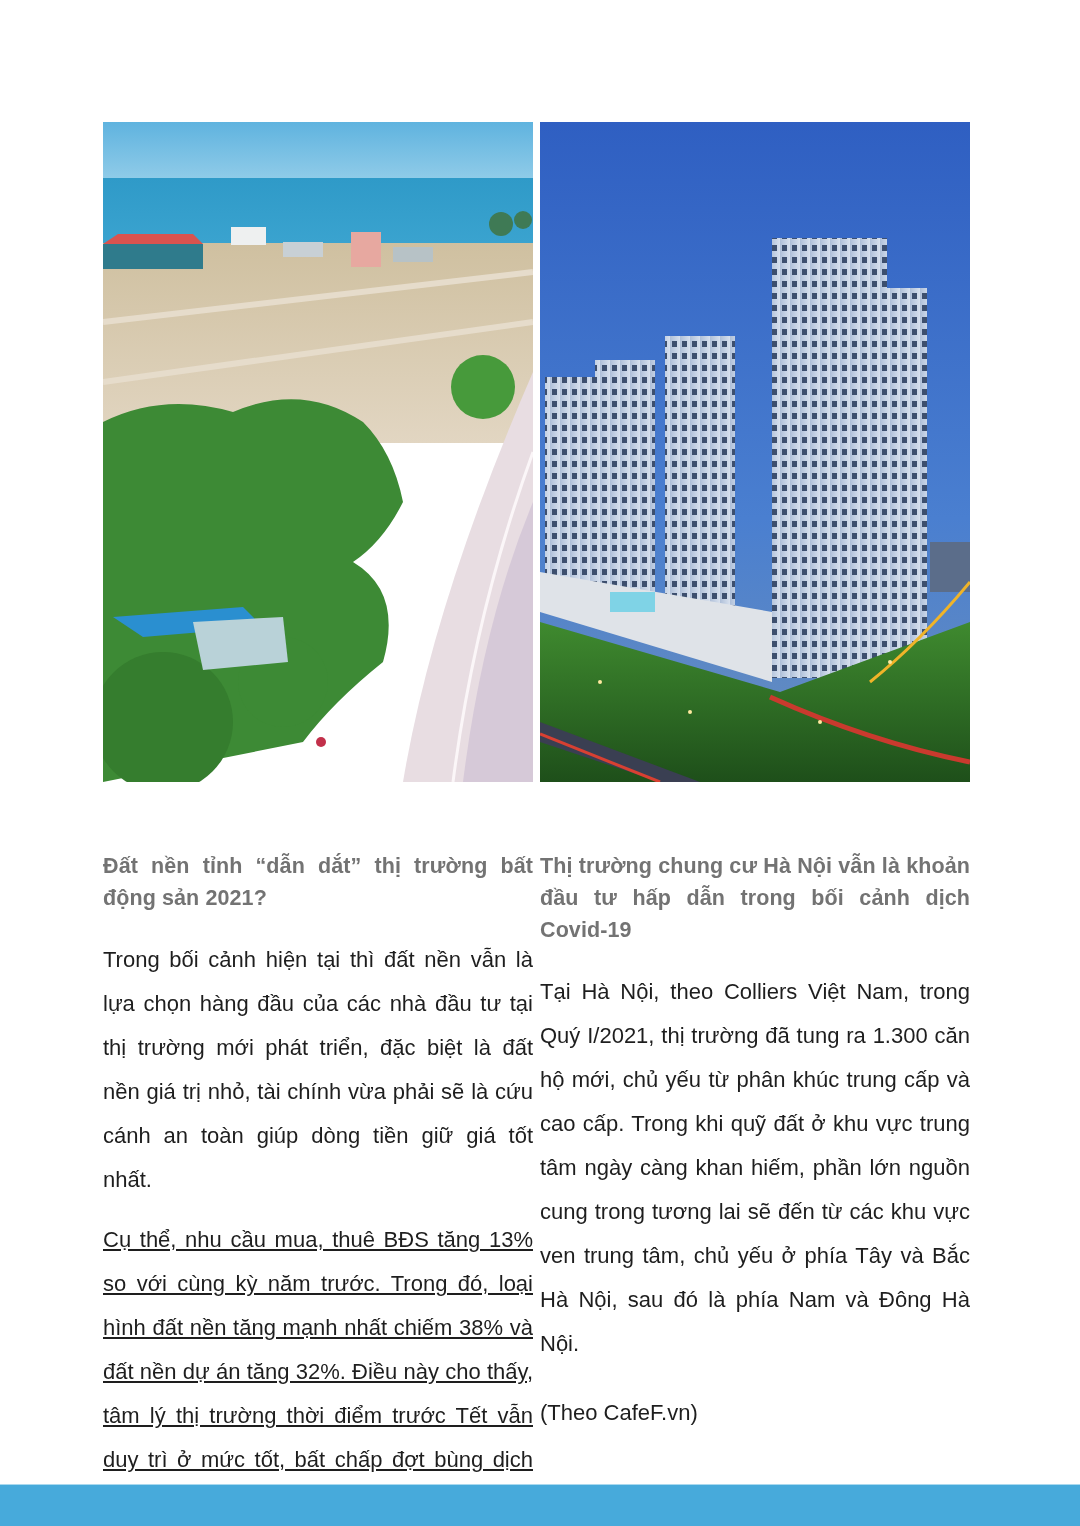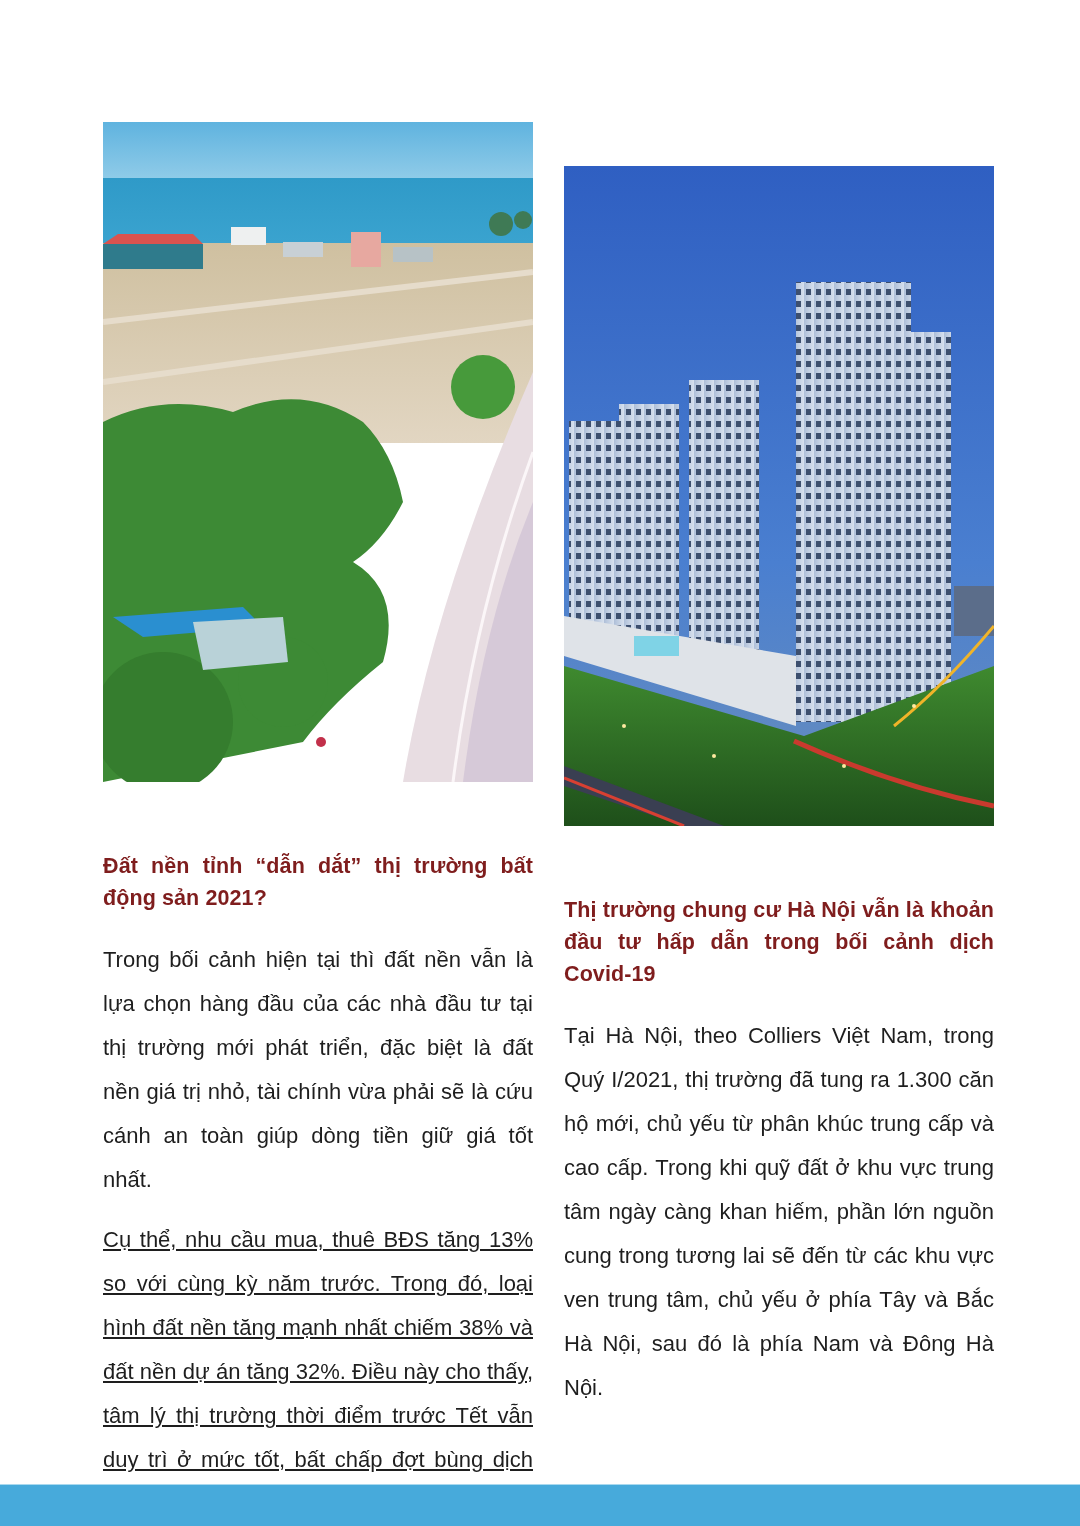--- a/index.html
+++ b/index.html
@@ -4,28 +4,28 @@
 <style>
   html, body { margin: 0; padding: 0; }
   body {
     width: 1080px; height: 1526px; position: relative; overflow: hidden;
     background: #ffffff;
     font-family: "Liberation Sans", "DejaVu Sans", sans-serif;
     color: #1a1a1a;
   }
   .col { position: absolute; top: 122px; width: 430px; }
   .col.left { left: 103px; }
-  .col.right { left: 564px; margin-top: 44px; }
+  .col.right { left: 540px; }
   .photo { width: 430px; height: 660px; position: relative; overflow: hidden; }
   .photo svg { display: block; width: 430px; height: 660px; }
   .heading {
     margin: 68px 0 0 0;
     font-weight: bold; font-size: 21.5px; line-height: 32px;
     text-align: justify; letter-spacing: 0.1px;
-    color: #7f1d1d;
+    color: #737373;
   }
   .para {
     margin: 24px 0 0 0;
     font-size: 22px; line-height: 44px;
     text-align: justify; color: #1e1e1e;
   }
   .para + .para { margin-top: 16px; text-decoration: underline; }
   .source { margin-top: 31px; font-size: 22px; line-height: 32.4px; color: #1e1e1e; }
   .footer-bar {
     position: absolute; left: 0; top: 1484px; width: 1080px; height: 42px;
@@ -128,15 +128,16 @@
       <path d="M230 575 Q330 620 430 640" stroke="#c93a2e" stroke-width="5" fill="none"></path>
       <path d="M330 560 Q380 520 430 460" stroke="#f0b429" stroke-width="3" fill="none"></path>
       <circle cx="60" cy="560" r="2" fill="#ffe9a0"></circle>
       <circle cx="150" cy="590" r="2" fill="#ffe9a0"></circle>
       <circle cx="280" cy="600" r="2" fill="#ffe9a0"></circle>
       <circle cx="350" cy="540" r="2" fill="#ffe9a0"></circle>
     </svg>
   </div>
   <h2 class="heading">Thị trường chung cư Hà Nội vẫn là khoản đầu tư hấp dẫn trong bối cảnh dịch Covid-19</h2>
   <p class="para">Tại Hà Nội, theo Colliers Việt Nam, trong Quý I/2021, thị trường đã tung ra 1.300 căn hộ mới, chủ yếu từ phân khúc trung cấp và cao cấp. Trong khi quỹ đất ở khu vực trung tâm ngày càng khan hiếm, phần lớn nguồn cung trong tương lai sẽ đến từ các khu vực ven trung tâm, chủ yếu ở phía Tây và Bắc Hà Nội, sau đó là phía Nam và Đông Hà Nội.</p>
+  <p class="source">(Theo CafeF.vn)</p>
 </div>
 
 <div class="footer-bar" style="background: rgb(71, 170, 219);"></div>
 
 </body></html>

